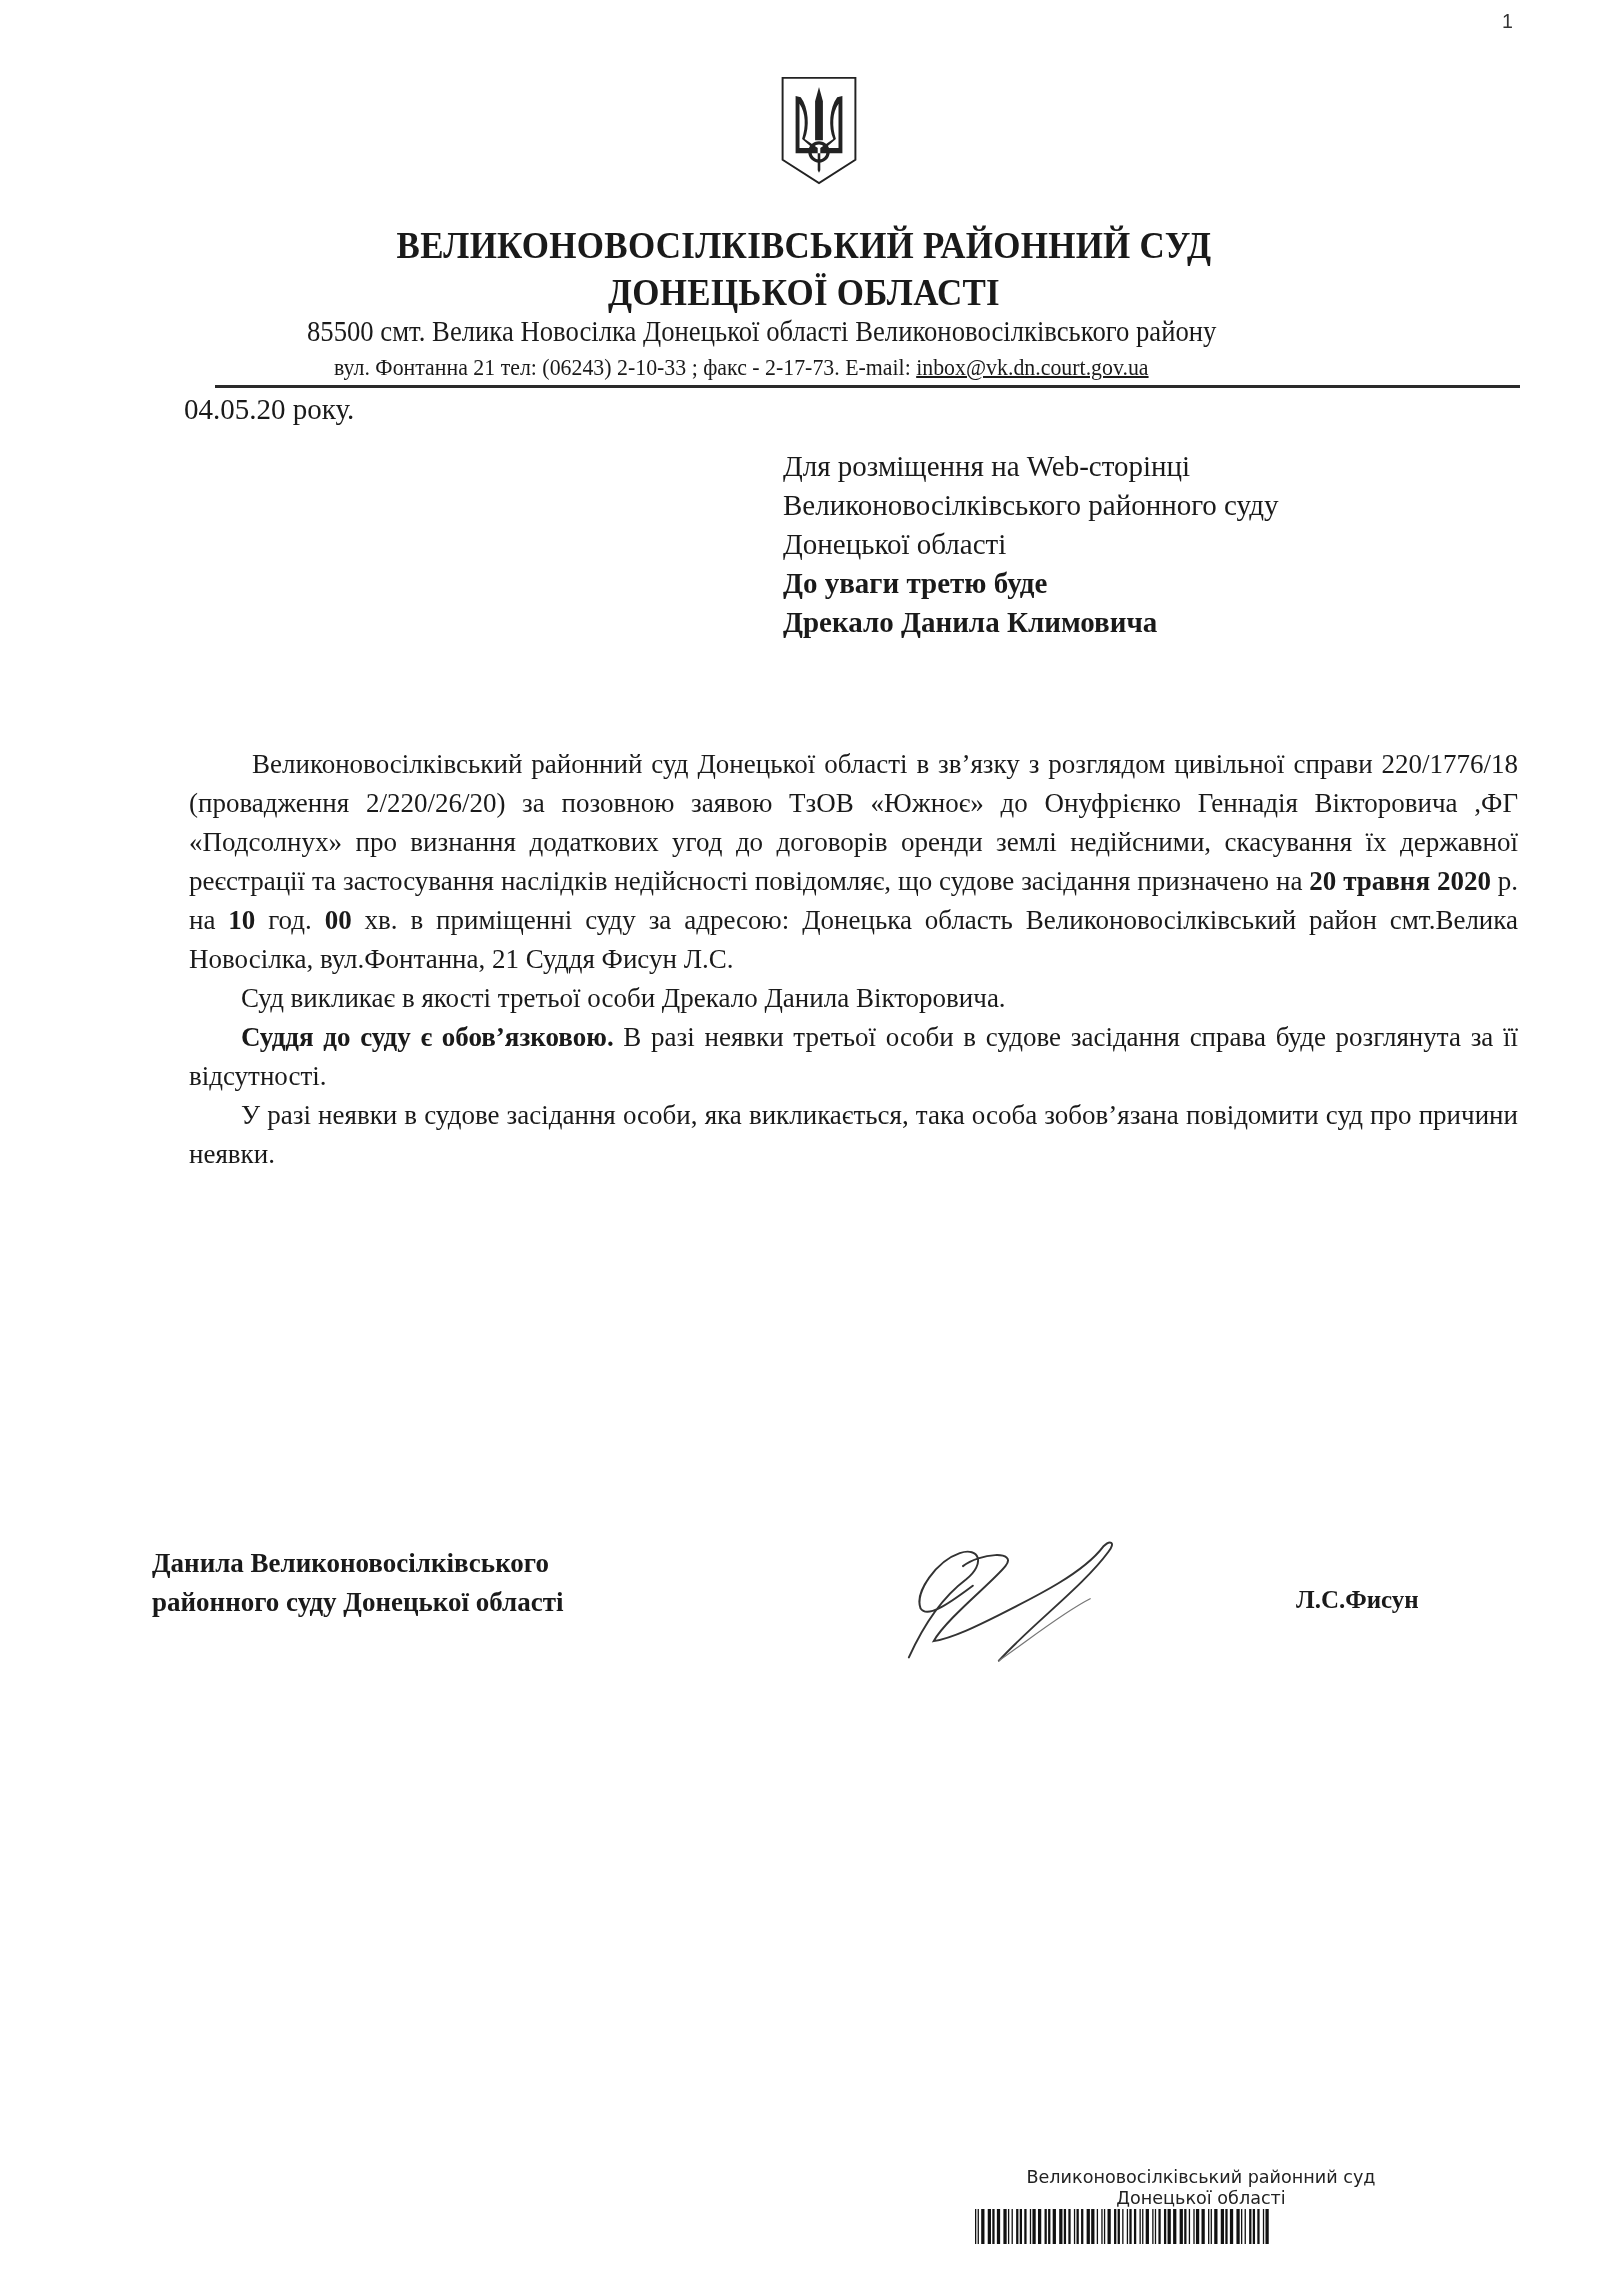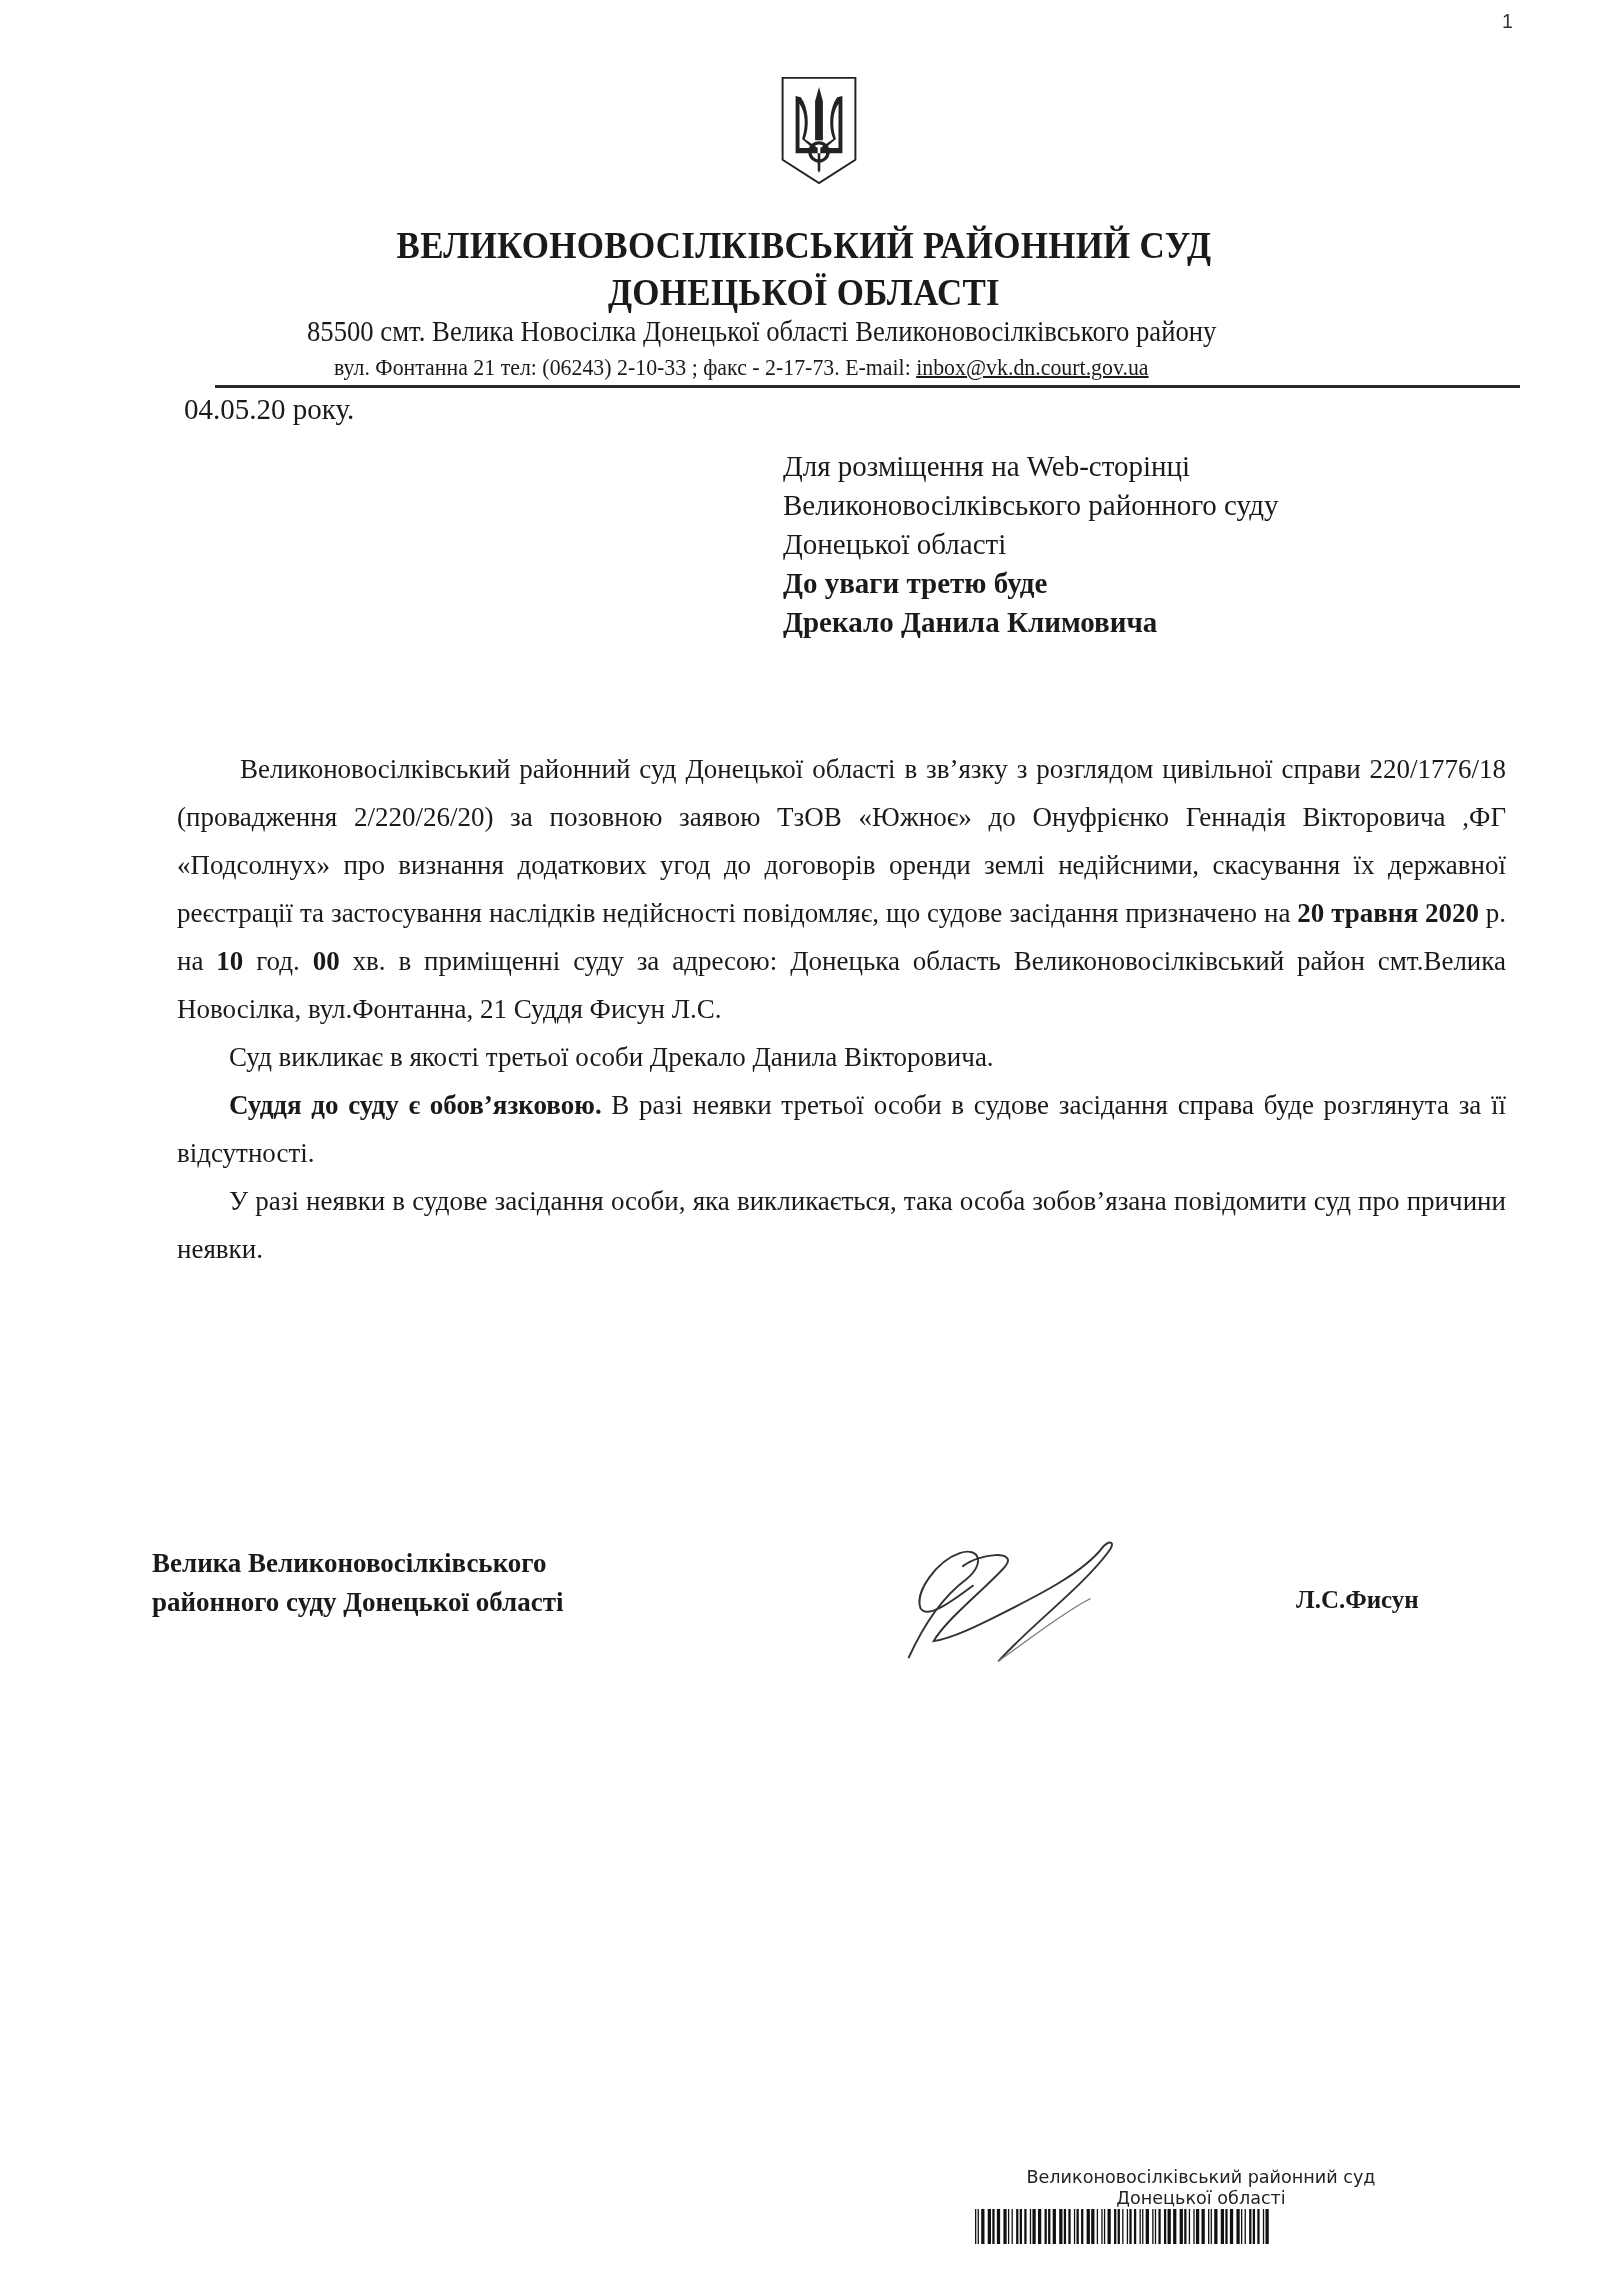--- a/index.html
+++ b/index.html
@@ -14,21 +14,21 @@
   .hdr-title.l1 { top: 226px; }
   .hdr-title.l2 { top: 273px; }
   .hdr-addr { left: 307px; top: 317px; font-size: 29px; line-height: 1; transform-origin: left; transform: scaleX(0.92); white-space: nowrap; }
   .hdr-contacts { left: 334px; top: 356px; font-size: 23.5px; line-height: 1; white-space: nowrap; transform-origin: left; transform: scaleX(0.93); }
   .hdr-contacts .email { text-decoration: underline; text-decoration-thickness: 2px; }
   .hdr-rule { left: 215px; top: 385px; width: 1305px; height: 3.3px; background: #2a2a2a; }
   .date { left: 184px; top: 393px; font-size: 29px; }
   .addressee { left: 783px; top: 447px; font-size: 29px; line-height: 39px; }
   .addressee div { white-space: nowrap; }
   .addressee .b { font-weight: bold; }
-  .body { left: 177px; top: 745px; width: 1329px; font-size: 27px; line-height: 48px; text-align: justify; }
+  .body { left: 189px; top: 745px; width: 1329px; font-size: 27px; line-height: 39px; text-align: justify; }
   .body p { margin: 0; }
   .indent { text-indent: 63px; }
   .indent-small { text-indent: 52px; }
   .body .b { font-weight: bold; }
   .center-heading { text-align: center; font-weight: bold; }
   .sig-left { left: 152px; top: 1544px; font-size: 27px; font-weight: bold; line-height: 39px; }
   .signature { left: 901px; top: 1527px; width: 274px; height: 150px; }
   .sig-name { left: 1296px; top: 1586px; font-size: 25px; font-weight: bold; }
   .stamp-text { left: 992px; top: 2167px; width: 418px; text-align: center; font-family: "DejaVu Sans", sans-serif; font-size: 17.6px; line-height: 21px; color: #222; }
   .barcode { left: 975px; top: 2209px; width: 297px; height: 35px; }
@@ -65,21 +65,21 @@
 </div>
 
 <div class="abs body">
   <p class="indent"><span>Великоновосілківський районний суд Донецької області в зв’язку з розглядом цивільної справи 220/1776/18 (провадження 2/220/26/20) за позовною заявою ТзОВ «Южноє» до Онуфрієнко Геннадія Вікторовича ,ФГ «Подсолнух»  про визнання додаткових угод до договорів оренди землі недійсними, скасування їх державної реєстрації та застосування наслідків недійсності повідомляє, що судове засідання призначено на </span><span class="b">20 травня 2020</span><span>  р. на </span><span class="b">10</span><span> год. </span><span class="b">00</span><span> хв.  в приміщенні суду за адресою: Донецька область Великоновосілківський район смт.Велика Новосілка, вул.Фонтанна, 21 Суддя Фисун Л.С.</span></p>
   <p class="indent-small">Суд викликає в якості третьої особи Дрекало Данила Вікторовича.</p>
   <p class="indent-small"><span class="b">Суддя до суду є обов’язковою.</span><span> В разі неявки третьої особи  в судове засідання справа буде розглянута за її відсутності.</span></p>
   <p class="indent-small">У разі неявки в судове засідання особи, яка викликається, така особа зобов’язана повідомити суд про причини неявки.</p>
 </div>
 
 <div class="abs sig-left">
-  <div>Велика Великоновосілківського</div>
+  <div>Данила Великоновосілківського</div>
   <div>районного суду Донецької області</div>
 </div>
 
 <svg class="abs signature" viewBox="0 0 420 230">
   <path d="M12 200 C30 160 60 110 100 80 C130 56 120 30 90 40 C55 52 20 100 30 125 C40 140 70 120 110 90 M95 60 C120 40 180 35 160 60 C140 85 70 140 50 175 C80 170 120 150 150 135 C210 105 280 70 310 30 C320 20 330 22 318 38 C280 90 200 150 150 205" fill="none" stroke="#333" stroke-width="3" stroke-linecap="round"></path>
   <path d="M150 205 C200 170 250 130 290 110" fill="none" stroke="#777" stroke-width="2" stroke-linecap="round"></path>
 </svg>
 
 <div class="abs sig-name">Л.С.Фисун</div>
 

